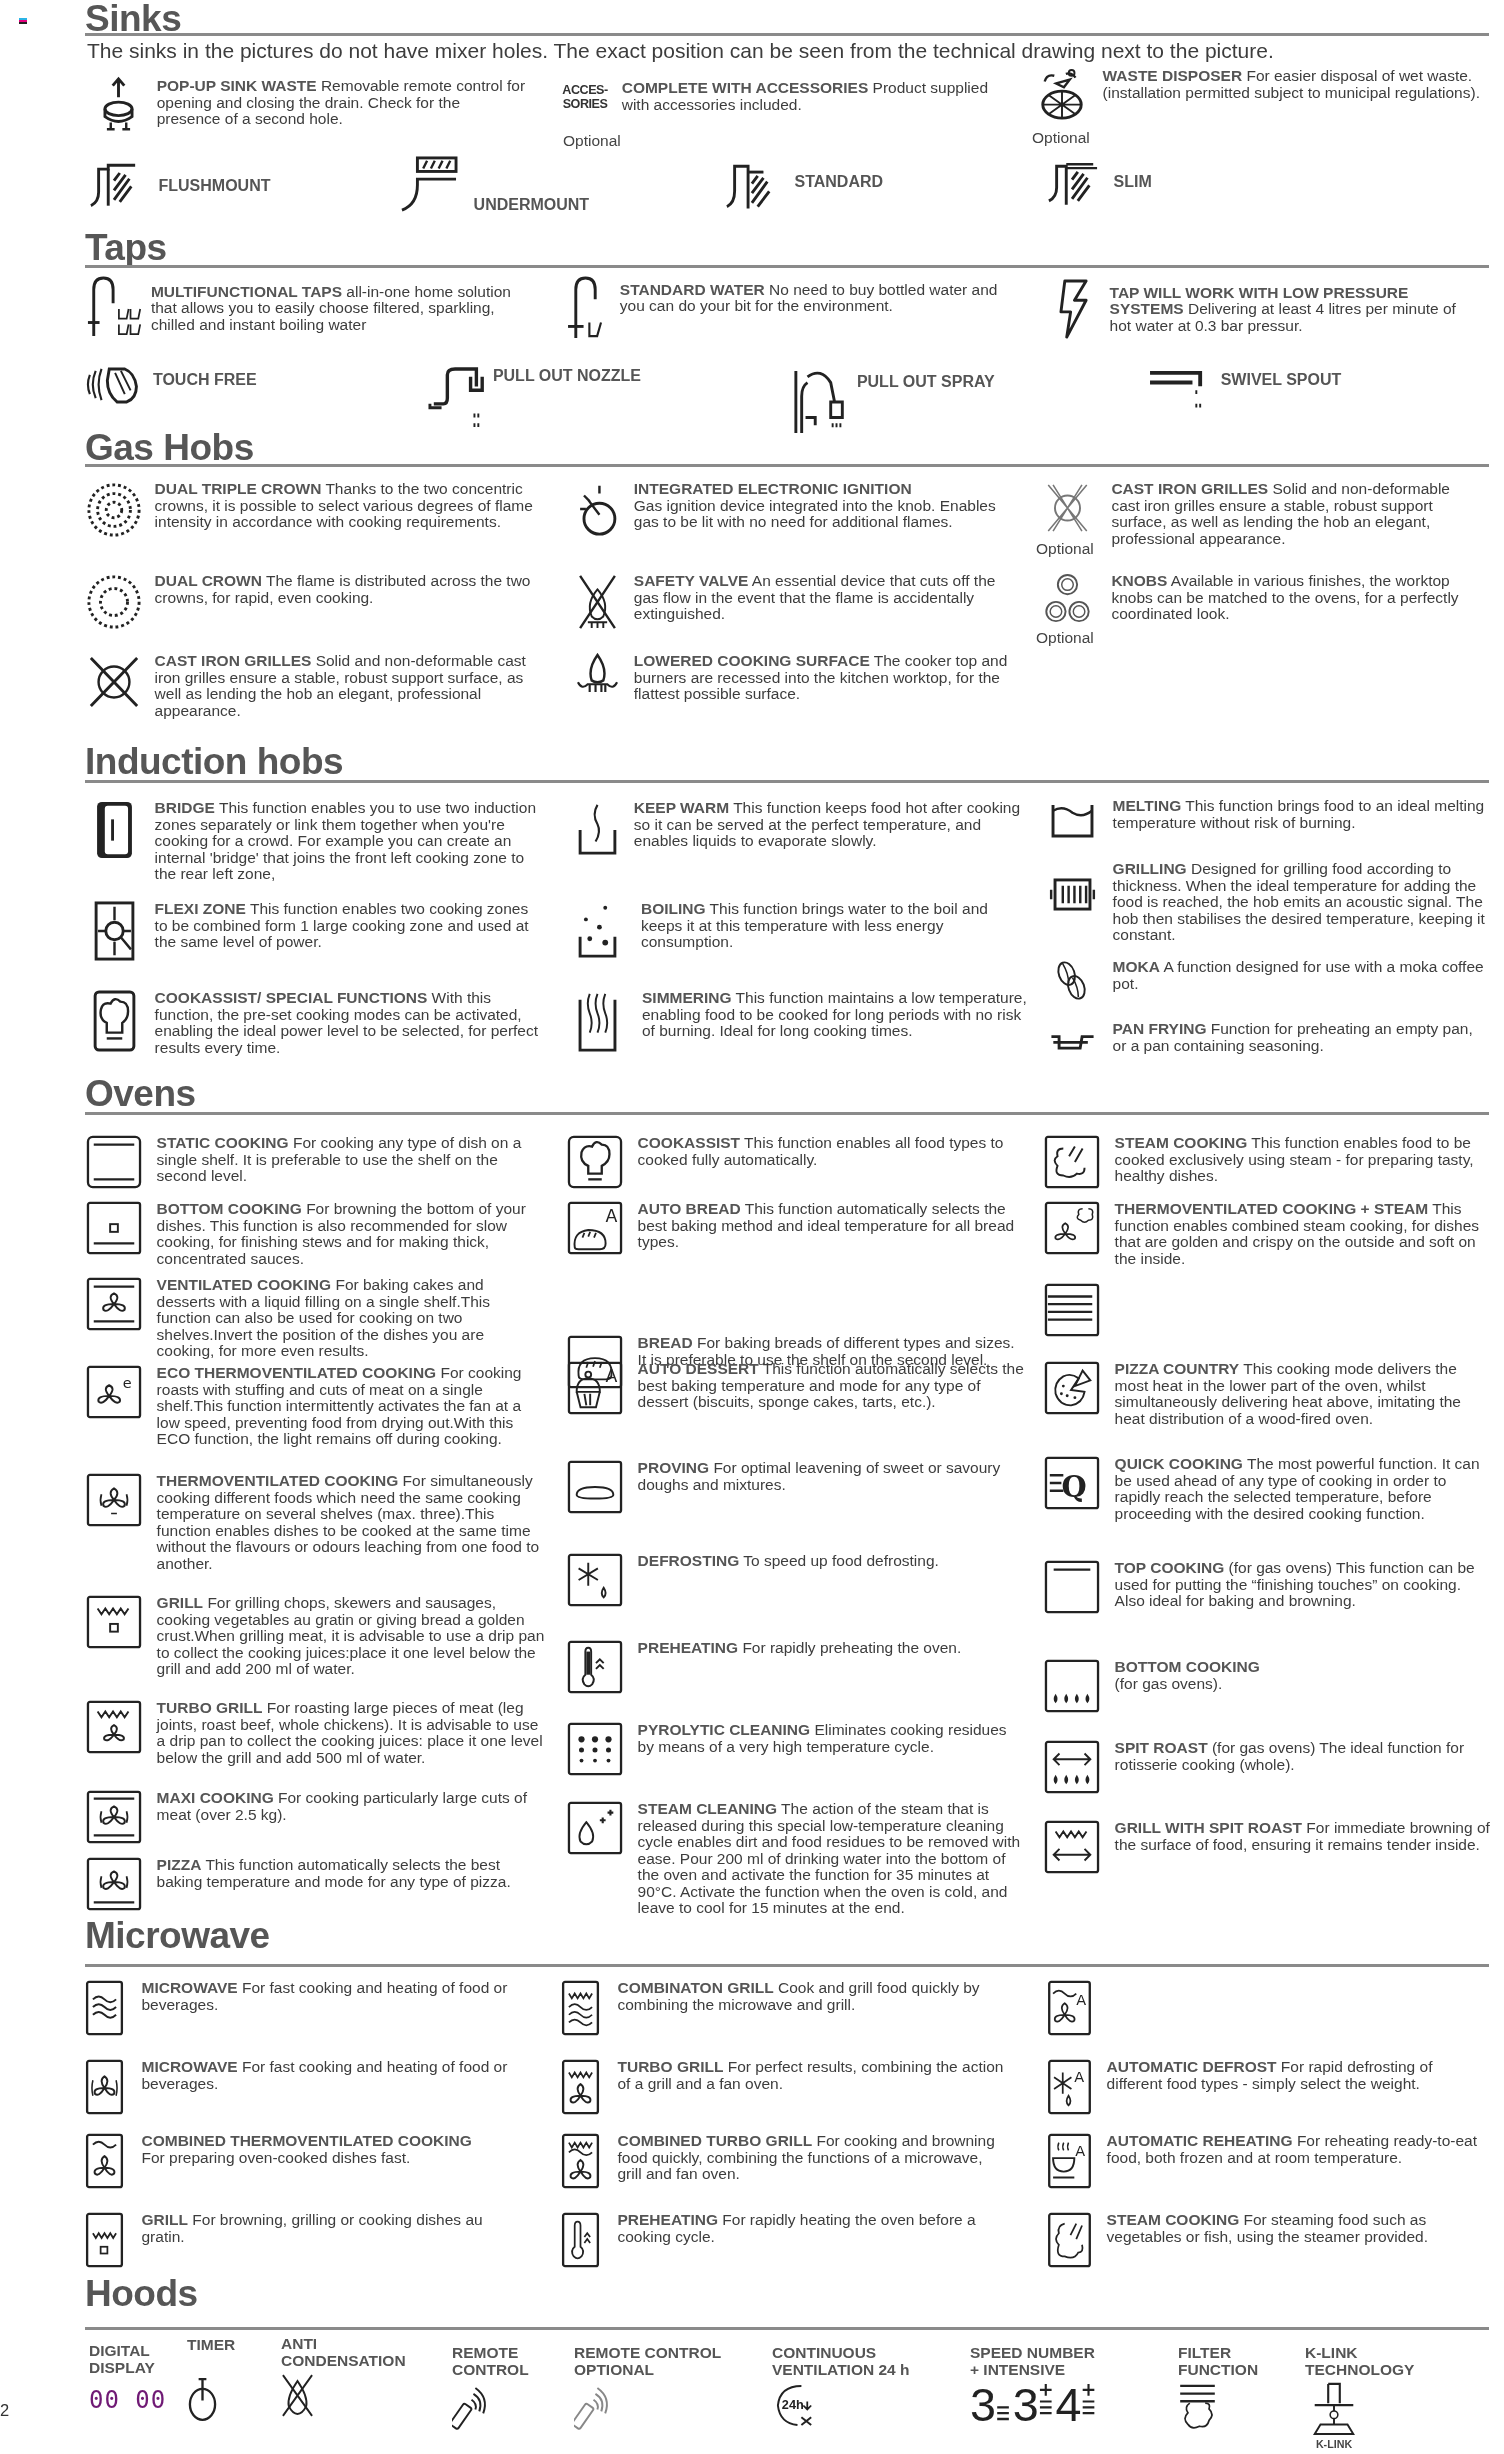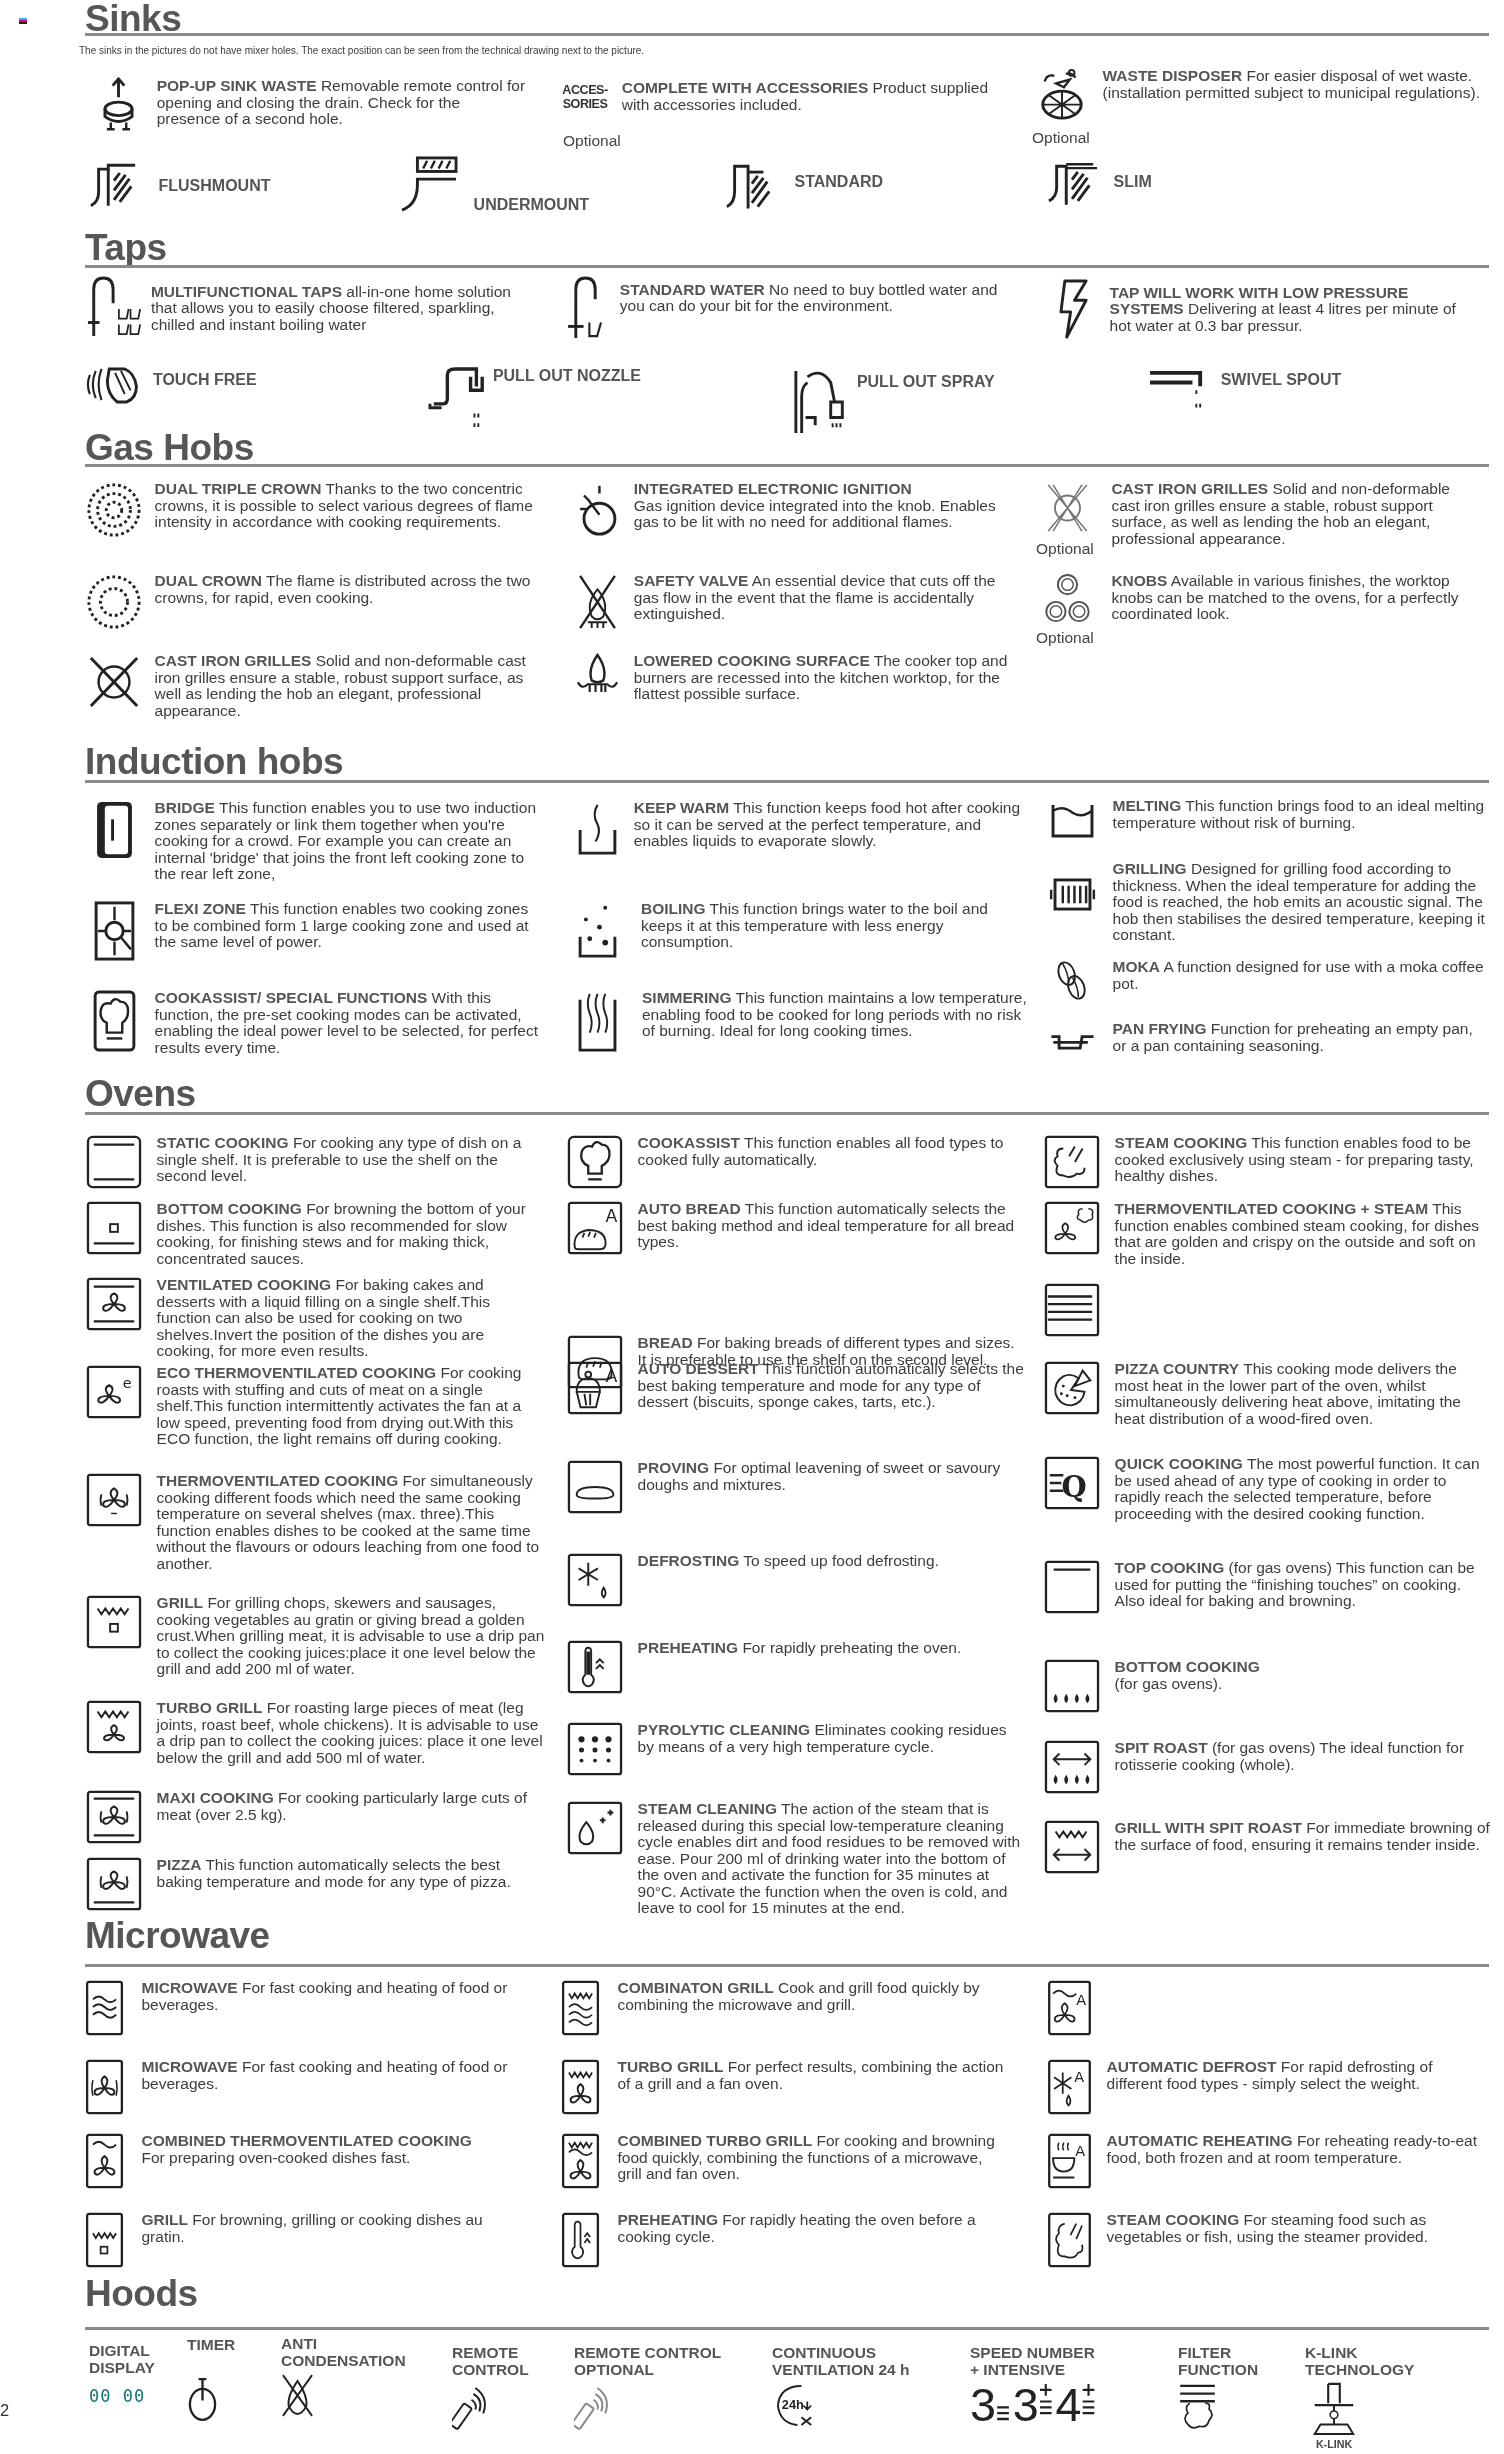--- a/index.html
+++ b/index.html
@@ -27,21 +27,21 @@
 <body>
 
 <div class="marker">
   <span style="background:#2bb4e6"></span>
     <span style="background:#e6007e"></span>
     <span style="background:#222"></span>
 </div>
 
 <div class="sec-title" style="top:0px">Sinks</div>
 <div class="rule" style="top:33px"></div>
-<div class="abs txt" style="left:79px;top:43px;font-size:10px">The sinks in the pictures do not have mixer holes. The exact position can be seen from the technical drawing next to the picture.</div>
+<div class="abs txt" style="left:87px;top:43px;font-size:21px">The sinks in the pictures do not have mixer holes. The exact position can be seen from the technical drawing next to the picture.</div>
 
 <div class="item" style="left:89px;top:78px;width:456px">
   <div class="icon">
     <svg width="39" height="58" viewBox="0 0 40 60">
         <path d="M20 4 L20 22 M14 10 L20 3 L26 10" stroke="#222" stroke-width="3" fill="none"></path>
         <ellipse cx="20" cy="34" rx="14" ry="7" stroke="#222" stroke-width="3" fill="none"></ellipse>
         <path d="M6 34 L6 42 Q20 52 34 42 L34 34" stroke="#222" stroke-width="3" fill="none"></path>
         <path d="M12 48 L12 55 M28 48 L28 55 M8 55 L16 55 M24 55 L32 55" stroke="#222" stroke-width="2.5"></path>
       </svg>
   </div>
@@ -804,21 +804,21 @@
       </svg>
     </div>
   <div class="txt" style="margin-left:13.6px;width:378px"><b>STEAM COOKING</b><span> For steaming food such as vegetables or fish, using the steamer provided.</span></div>
 </div>
 
 <div class="sec-title" style="top:2275px">Hoods</div>
 <div class="rule" style="top:2327px"></div>
 
 <div class="hood" style="left:89px;top:2343px">
   <div class="lbl"><span>DIGITAL</span><br><span>DISPLAY</span></div>
-  <div class="hicon" style="margin-top:9.7px;font-family:'DejaVu Sans Mono',monospace;font-size:17px;color:#0f766e;letter-spacing:1px">00 00</div>
+  <div class="hicon" style="margin-top:9.7px;font-family:'DejaVu Sans Mono',monospace;font-size:24px;color:#701a75;letter-spacing:1px">00 00</div>
 </div>
 <div class="hood" style="left:187px;top:2337px">
   <div class="lbl">TIMER</div>
   <div class="hicon" style="margin-top:23px"><svg width="31" height="45" viewBox="0 0 32 46">
         <path d="M12 2 L20 2 M16 2 L16 24" stroke="#222" stroke-width="2.4"></path>
         <ellipse cx="16" cy="28" rx="13" ry="16" stroke="#222" stroke-width="2.4" fill="none"></ellipse>
       </svg></div>
 </div>
 <div class="hood" style="left:281px;top:2336px">
   <div class="lbl"><span>ANTI</span><br><span>CONDENSATION</span></div>

